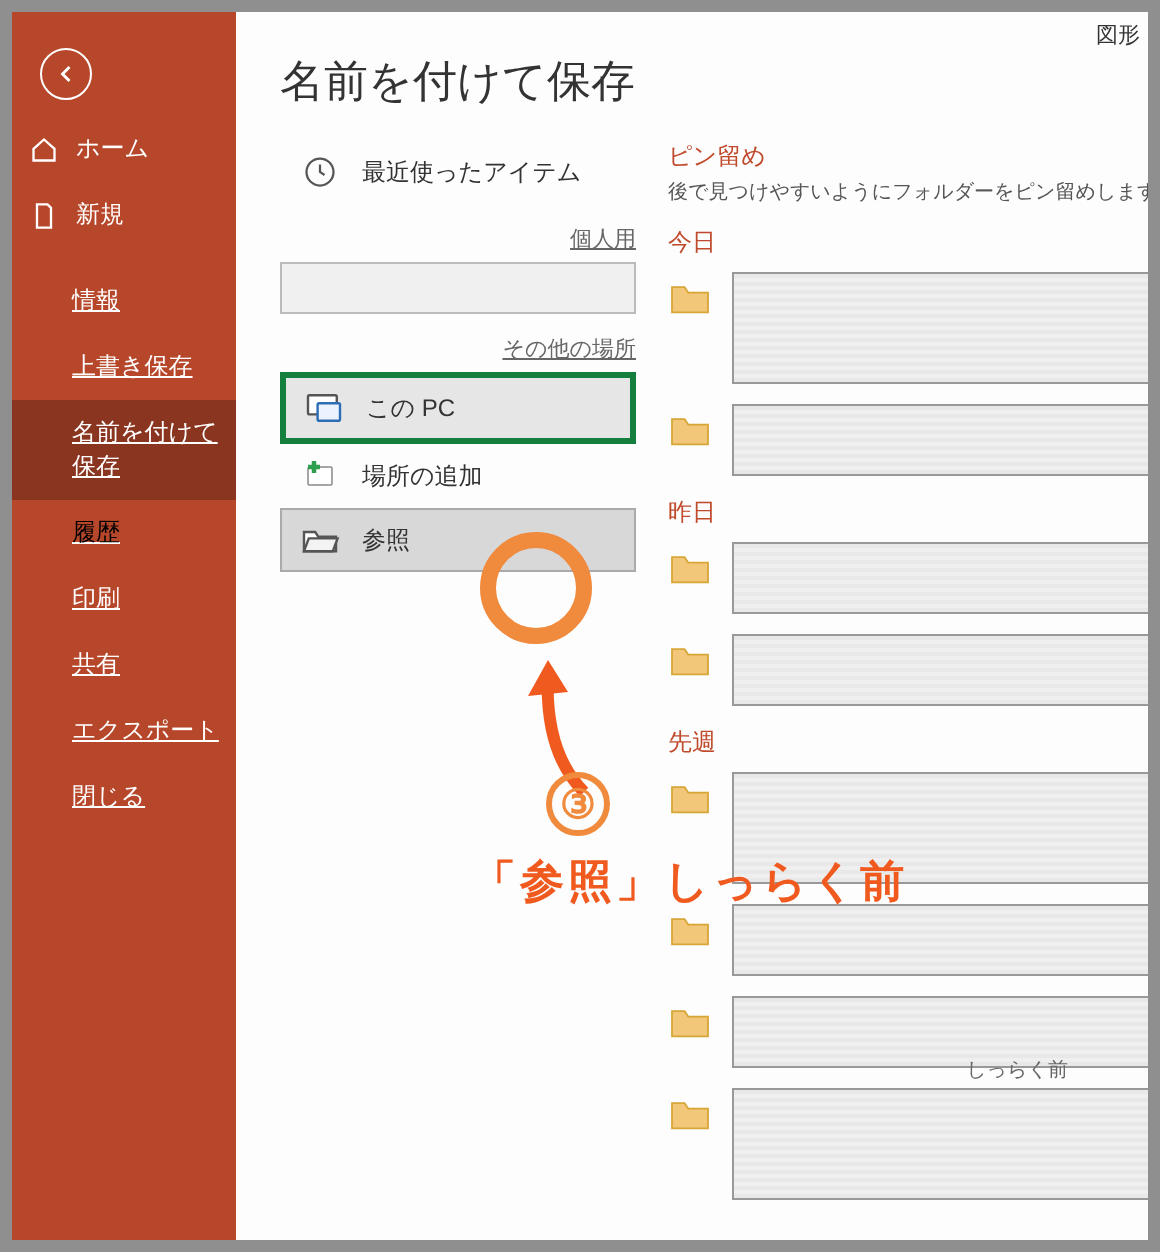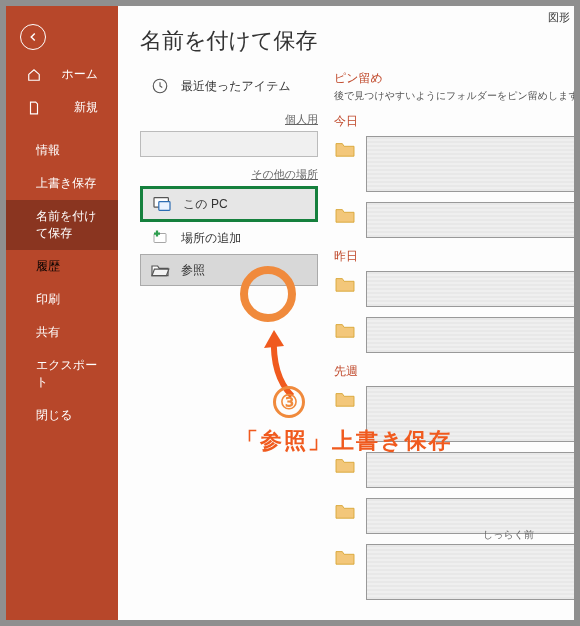--- a/index.html
+++ b/index.html
@@ -6,22 +6,22 @@
   html, body { width: 580px; height: 626px; overflow: hidden; font-family: "Segoe UI","Meiryo","Yu Gothic",sans-serif; }
   .frame { width: 580px; height: 626px; background: #8f8f8f; padding: 6px; position: relative; }
   .window { width: 100%; height: 100%; background: #fff; display: flex; position: relative; }
 
   
   .sidebar { width: 112px; min-width: 112px; background: #b7472a; color: #fff; display: flex; flex-direction: column; font-size: 12px; }
   .sidebar .back { padding: 18px 14px 8px; }
   .sidebar .back-btn { width: 26px; height: 26px; border: 1.5px solid #fff; border-radius: 50%; display: flex; align-items: center; justify-content: center; cursor: pointer; }
   .sidebar .back-btn svg { display:block; }
   .sidebar ul { list-style: none; }
-  .sidebar li { display: flex; align-items: center; gap: 8px; padding: 8px 20px; cursor: pointer; justify-content: space-between; }
-  .sidebar li.sub { padding-left: 30px; }
+  .sidebar li { display: flex; align-items: center; gap: 8px; padding: 8px 8px; cursor: pointer; }
+  .sidebar li.sub { padding-left: 30px; text-decoration: underline; }
   .sidebar li.active { background: #8a3520; }
   .sidebar li.disabled span { color: #000000; }
   .sidebar .spacer { height: 10px; }
 
   .icon { width: 16px; height: 16px; display: inline-flex; align-items: center; justify-content: center; }
 
   
   .main { flex: 1; background: #fdfdfd; padding: 20px 0 0 0; position: relative; overflow: hidden; }
   .title { font-size: 22px; color: #333; padding: 0 22px 14px; }
 
@@ -243,17 +243,17 @@
           </div>
         </div>
       </div>
 
       <div class="anno-circle"></div>
       <svg class="anno-arrow" viewBox="0 0 60 80">
         <path d="M40 70 Q20 50 22 10" stroke="#f05a1e" stroke-width="6" fill="none"></path>
         <path d="M22 4 L12 22 L32 20 Z" fill="#f05a1e"></path>
       </svg>
       <div class="anno-num">③</div>
-      <div class="anno-text">「参照」上書き保存</div>
+      <div class="anno-text">「参照」しっらく前</div>
     </div>
 
   </div>
 </div>
 
 </body></html>

